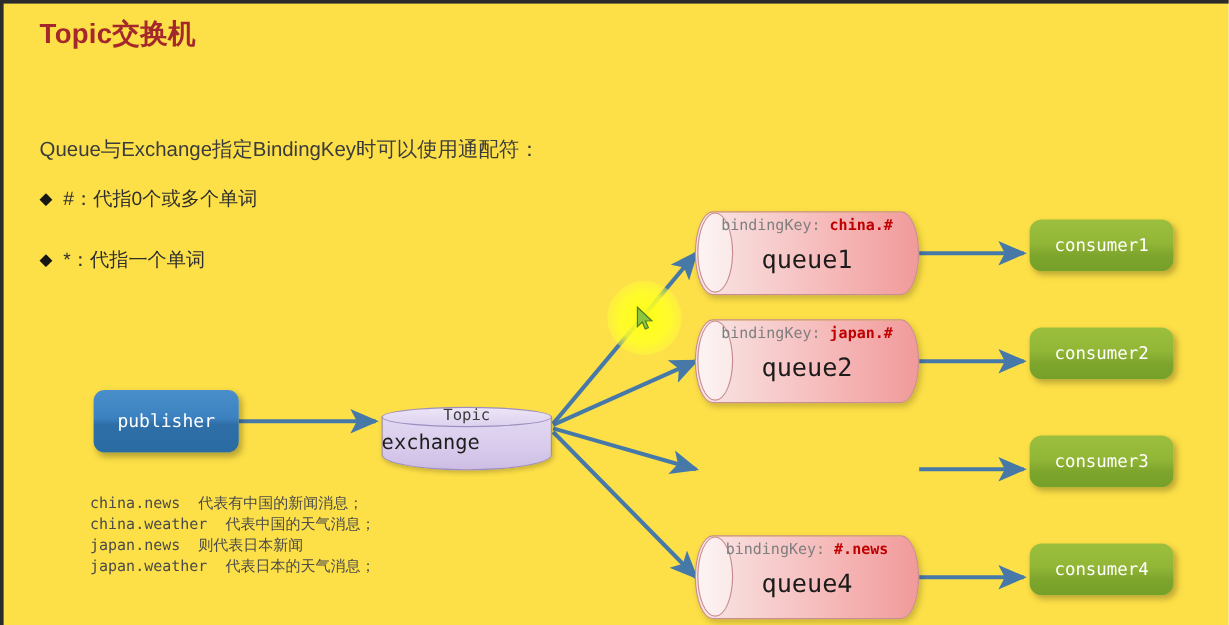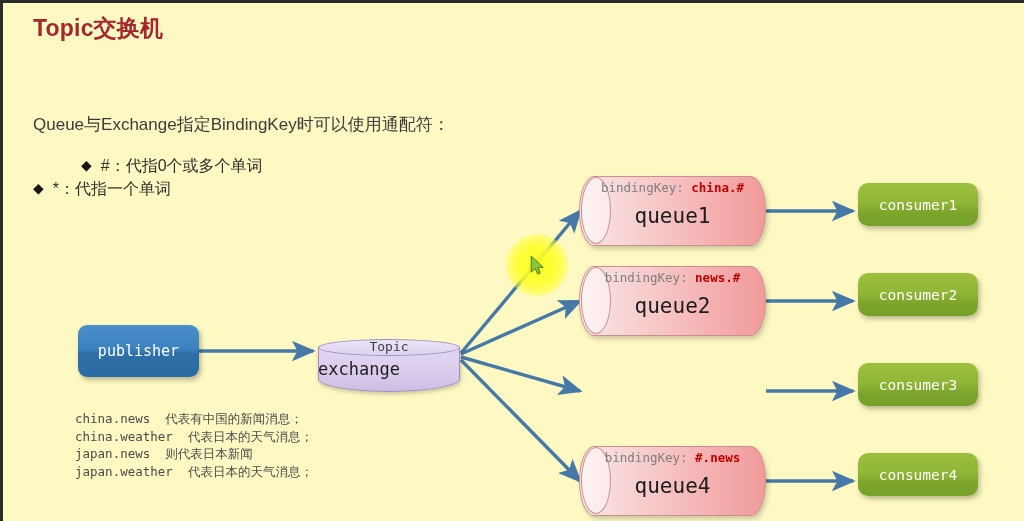--- a/index.html
+++ b/index.html
@@ -4,21 +4,21 @@
 <style>
   html, body {
     margin: 0;
     padding: 0;
     background: #ffffff;
   }
   #slide {
     position: relative;
     width: 1024px;
     height: 521px;
-    background: #fef9c3;
+    background: #fde047;
     overflow: hidden;
     font-family: "Liberation Sans", sans-serif;
     border-top: 3px solid #2b2b2b;
     border-left: 3px solid #2b2b2b;
     box-sizing: border-box;
   }
 
   
   .title {
     position: absolute;
@@ -50,22 +50,22 @@
     color: #2e2e2e;
     white-space: nowrap;
   }
   .bullet .dia {
     display: inline-block;
     font-size: 14px;
     color: #161616;
     margin-right: 9px;
     vertical-align: 1px;
   }
-  .b1 { top: 153px; margin-left: 48px; }
-  .b2 { top: 176px; text-align: center; }
+  .b1 { top: 153px; }
+  .b2 { top: 204px; text-align: center; }
 
   
   .note {
     position: absolute;
     left: 72px;
     top: 407px;
     font-family: "DejaVu Sans Mono", monospace;
     font-size: 12.5px;
     line-height: 17.5px;
     color: #4a4a4a;
@@ -247,21 +247,21 @@
   <div class="para para2">Queue与Exchange指定BindingKey时可以使用通配符：</div>
 
   <div class="bullet b1">
     <span class="dia">◆</span><span>#：代指0个或多个单词</span>
   </div>
   <div class="bullet b2">
     <span class="dia">◆</span><span>*：代指一个单词</span>
   </div>
 
   <div class="note"><span>china.news  代表有中国的新闻消息；</span>
-<span>china.weather  代表日本的天气消息；</span>
+<span>china.weather  代表中国的天气消息；</span>
 <span>japan.news  则代表日本新闻</span>
 <span>japan.weather  代表日本的天气消息；</span></div>
 
   <svg id="wires" viewBox="0 0 1024 521">
     <defs>
       <marker id="ah" markerWidth="9" markerHeight="9" refX="6.2" refY="3" orient="auto">
         <path d="M0,0 L7,3 L0,6 L1.6,3 Z" fill="#4679a8"></path>
       </marker>
     </defs>
     <g stroke="#4679a8" stroke-width="3.4" fill="none" marker-end="url(#ah)">
@@ -289,21 +289,21 @@
   <div class="queue" style="top:173px">
     <div class="qbody"></div>
     <div class="qcap"></div>
     <div class="bkey"><span>bindingKey:</span> <span class="kv">china.#</span></div>
     <div class="qname">queue1</div>
   </div>
 
   <div class="queue" style="top:263px">
     <div class="qbody"></div>
     <div class="qcap"></div>
-    <div class="bkey"><span>bindingKey:</span> <span class="kv">news.#</span></div>
+    <div class="bkey"><span>bindingKey:</span> <span class="kv">japan.#</span></div>
     <div class="qname">queue2</div>
   </div>
 
 
   <div class="queue" style="top:443px">
     <div class="qbody"></div>
     <div class="qcap"></div>
     <div class="bkey"><span>bindingKey:</span> <span class="kv">#.news</span></div>
     <div class="qname">queue4</div>
   </div>

